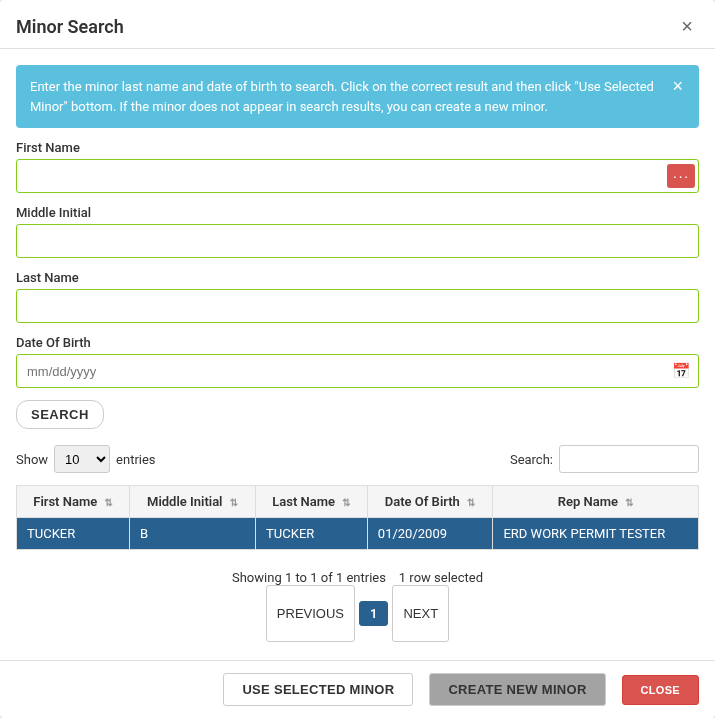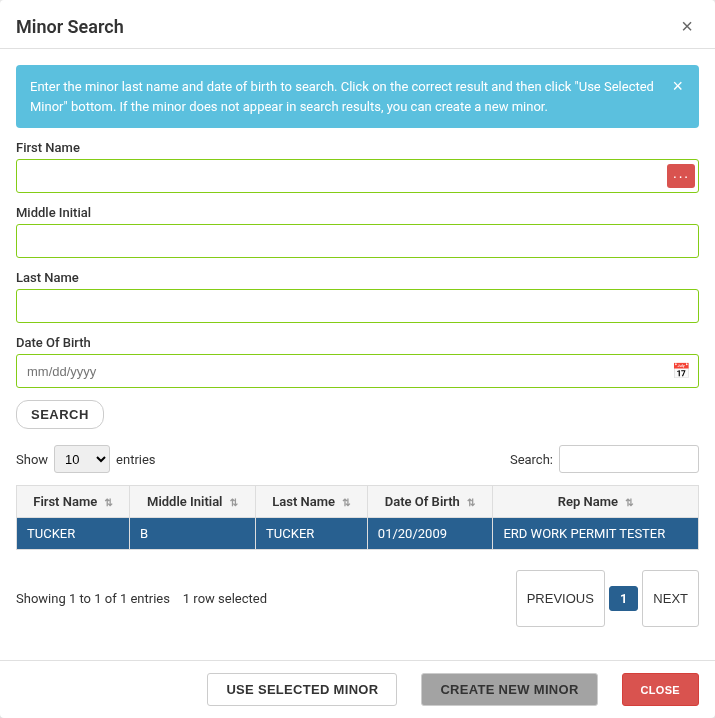--- a/index.html
+++ b/index.html
@@ -208,20 +208,21 @@
     .data-table tr.selected td {
       background: #286090;
       color: #fff;
       margin-left: 12px;
     }
     .pagination-area {
       display: flex;
       align-items: center;
       justify-content: space-between;
       margin-top: 8px;
+      flex-direction: column;
     }
     .showing-text {
       font-size: 13px;
       color: #333;
     }
     .pagination-controls {
       display: flex;
       align-items: center;
       gap: 4px;
     }
@@ -240,24 +241,25 @@
       background: #286090;
       border: 1px solid #286090;
       border-radius: 3px;
       padding: 4px 10px;
       font-size: 13px;
       color: #fff;
       font-weight: 600;
     }
     .modal-footer {
       display: flex;
+      align-items: center;
       justify-content: flex-end;
       padding: 12px 16px;
       border-top: 1px solid #e0e0e0;
-      gap: 24px;
+      gap: 16px;
     }
     .btn-use-minor {
       background: #fff;
       border: 1px solid #ccc;
       border-radius: 3px;
       padding: 8px 18px;
       font-size: 13px;
       font-weight: 600;
       cursor: pointer;
       color: #333;

